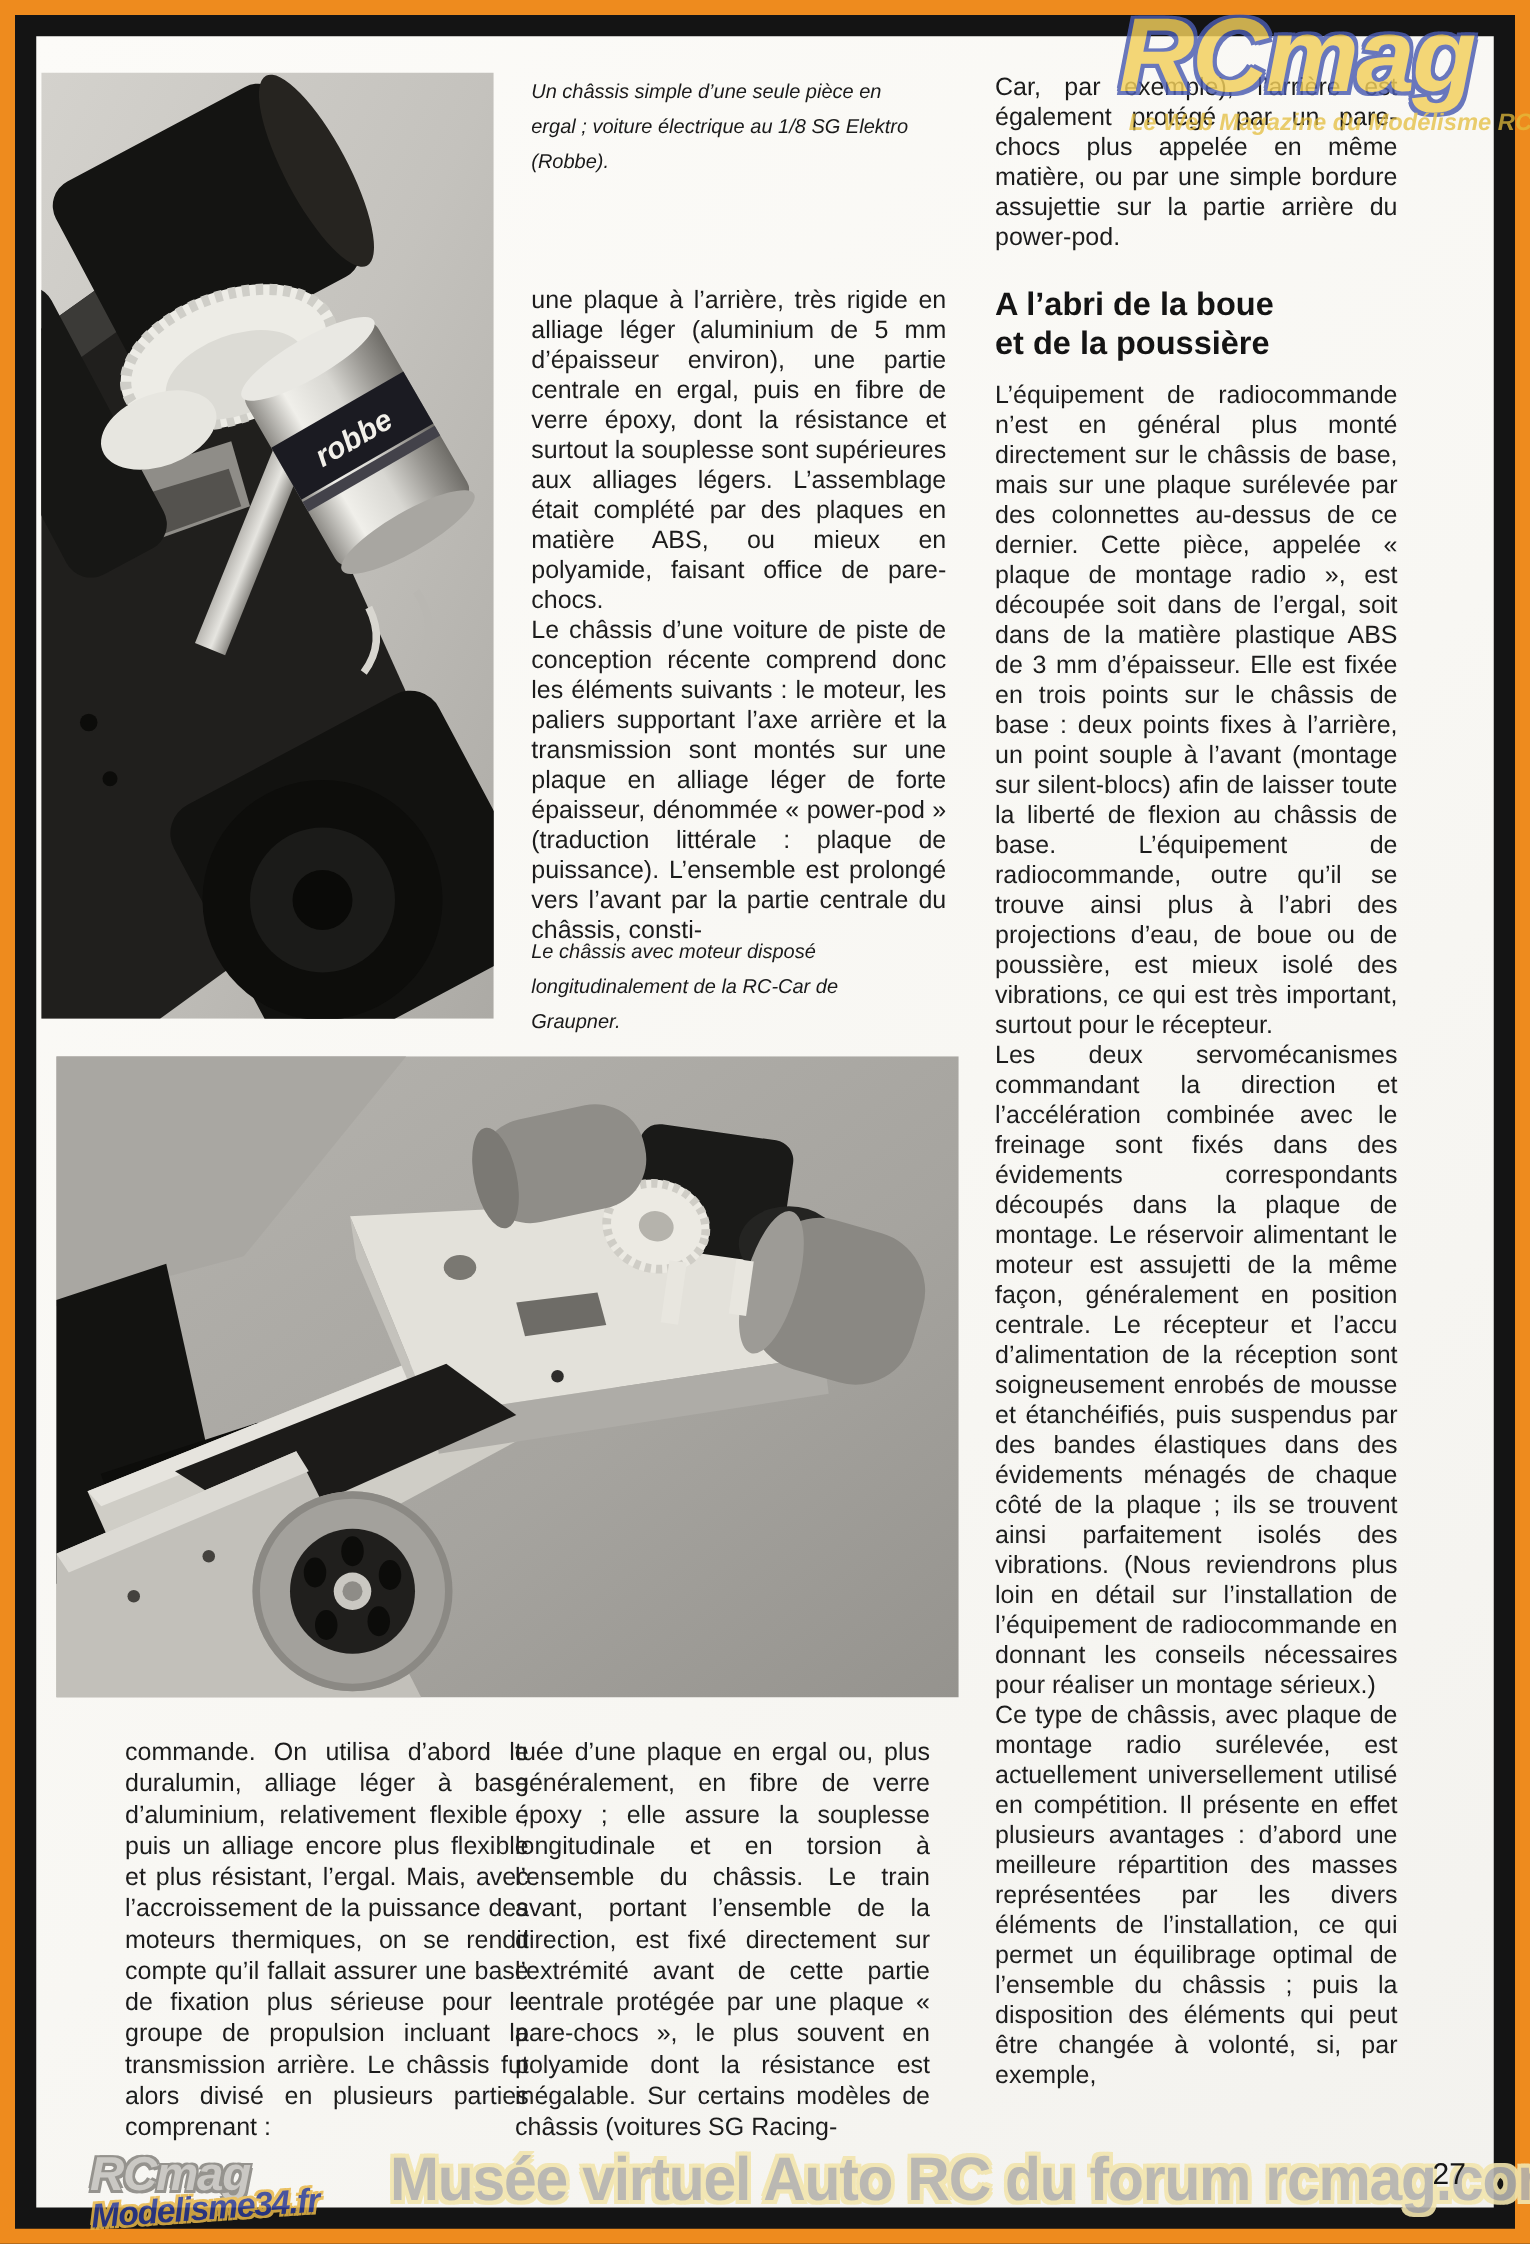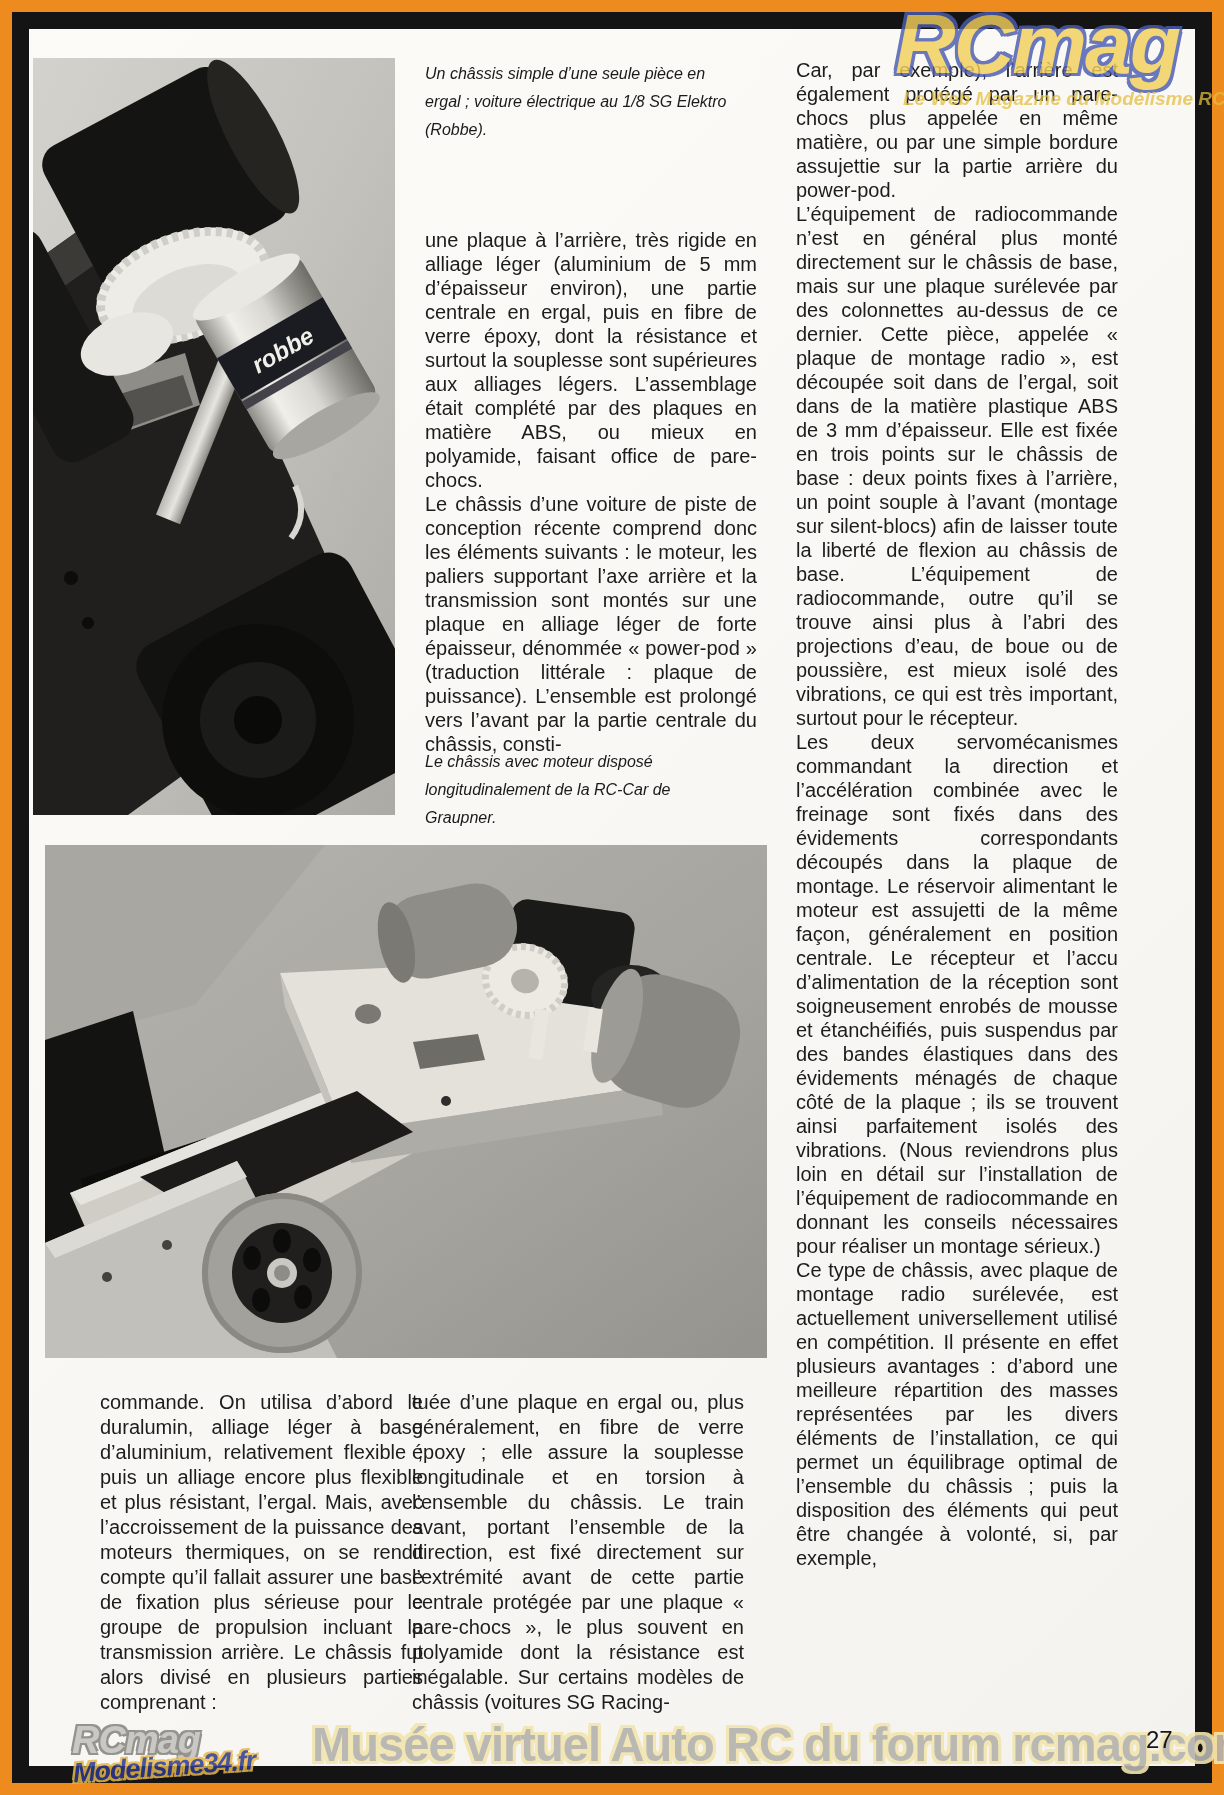--- a/index.html
+++ b/index.html
@@ -168,20 +168,24 @@
   <p>une plaque à l’arrière, très rigide en alliage léger (aluminium de 5 mm d’épaisseur environ), une partie centrale en ergal, puis en fibre de verre époxy, dont la résistance et surtout la souplesse sont supérieures aux alliages légers. L’assemblage était complété par des plaques en matière ABS, ou mieux en polyamide, faisant office de pare-chocs.</p>
   <p>Le châssis d’une voiture de piste de conception récente comprend donc les éléments suivants : le moteur, les paliers supportant l’axe arrière et la transmission sont montés sur une plaque en alliage léger de forte épaisseur, dénommée « power-pod » (traduction littérale : plaque de puissance). L’ensemble est prolongé vers l’avant par la partie centrale du châssis, consti-</p>
 </div>
 
 <div class="abs caption caption2">
   <p style="margin:0;">Le châssis avec moteur disposé longitudinalement de la RC-Car de Graupner.</p>
 </div>
 
 <div class="abs body-text col-right">
   <p>Car, par exemple), l’arrière est également protégé par un pare-chocs plus appelée en même matière, ou par une simple bordure assujettie sur la partie arrière du power-pod.</p>
+  <h2 class="sec">
+    <div>A l’abri de la boue</div>
+    <div>et de la poussière</div>
+  </h2>
   <p>L’équipement de radiocommande n’est en général plus monté directement sur le châssis de base, mais sur une plaque surélevée par des colonnettes au-dessus de ce dernier. Cette pièce, appelée « plaque de montage radio », est découpée soit dans de l’ergal, soit dans de la matière plastique ABS de 3 mm d’épaisseur. Elle est fixée en trois points sur le châssis de base : deux points fixes à l’arrière, un point souple à l’avant (montage sur silent-blocs) afin de laisser toute la liberté de flexion au châssis de base. L’équipement de radiocommande, outre qu’il se trouve ainsi plus à l’abri des projections d’eau, de boue ou de poussière, est mieux isolé des vibrations, ce qui est très important, surtout pour le récepteur.</p>
   <p>Les deux servomécanismes commandant la direction et l’accélération combinée avec le freinage sont fixés dans des évidements correspondants découpés dans la plaque de montage. Le réservoir alimentant le moteur est assujetti de la même façon, généralement en position centrale. Le récepteur et l’accu d’alimentation de la réception sont soigneusement enrobés de mousse et étanchéifiés, puis suspendus par des bandes élastiques dans des évidements ménagés de chaque côté de la plaque ; ils se trouvent ainsi parfaitement isolés des vibrations. (Nous reviendrons plus loin en détail sur l’installation de l’équipement de radiocommande en donnant les conseils nécessaires pour réaliser un montage sérieux.)</p>
   <p>Ce type de châssis, avec plaque de montage radio surélevée, est actuellement universellement utilisé en compétition. Il présente en effet plusieurs avantages : d’abord une meilleure répartition des masses représentées par les divers éléments de l’installation, ce qui permet un équilibrage optimal de l’ensemble du châssis ; puis la disposition des éléments qui peut être changée à volonté, si, par exemple,</p>
 </div>
 
 <div class="abs photo2">
   <svg viewBox="0 0 722 513" preserveAspectRatio="none">
     <defs>
       <linearGradient id="p2bg" x1="0" y1="0" x2="1" y2="1">
         <stop offset="0" stop-color="#b6b4af"></stop>

